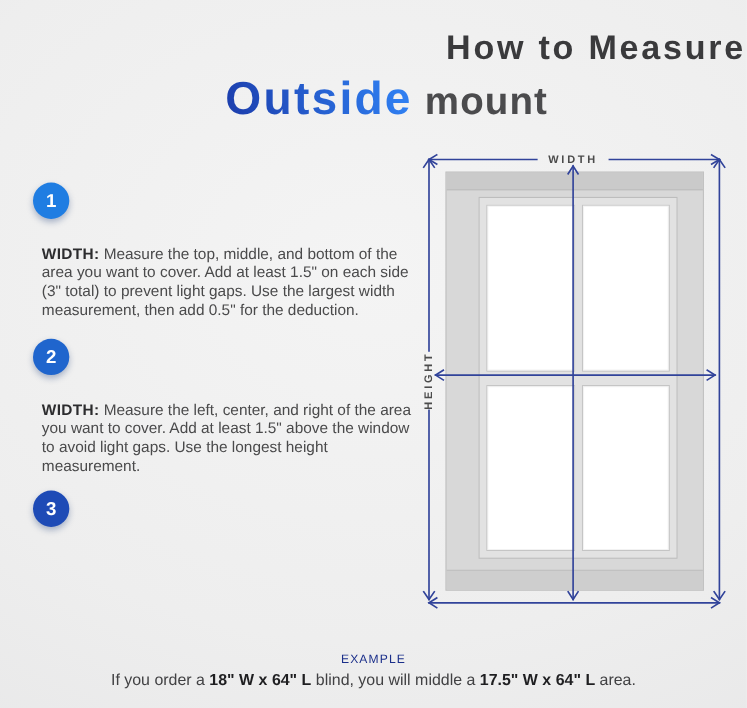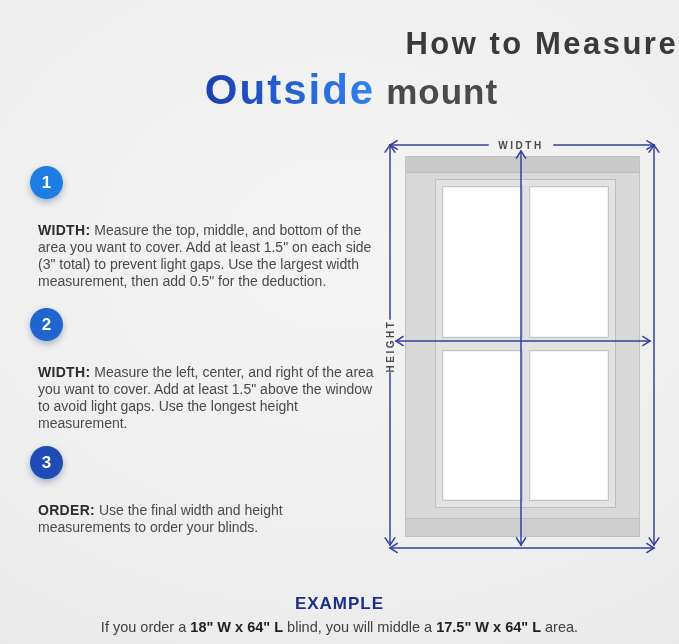--- a/index.html
+++ b/index.html
@@ -50,21 +50,21 @@
     grid-template-columns:1fr 1fr; grid-template-rows:1fr 1fr;
     column-gap:6px; row-gap:12px;
   }
   .pane { background:#ffffff; border:1px solid #c5c5c5; box-shadow:inset 0 0 0 1px #f2f2f2; }
   svg.arrows { position:absolute; left:0; top:0; pointer-events:none; }
   .aline { fill:none; stroke-width:1.5; stroke-linecap:square; stroke-linejoin:miter; }
   .dlabel { font-family:"Liberation Sans", sans-serif; font-size:10px; font-weight:600; letter-spacing:2.5px; fill:#4b4b4b; }
 
   
   .example { position:absolute; top:594px; left:0; width:100%; text-align:center; }
-  .example-heading { font-size:17px; font-weight:700; letter-spacing:1px; }
+  .example-heading { font-size:11px; font-weight:400; letter-spacing:1px; }
   .example-text { margin-top:5px; font-size:14.5px; color:#414143; }
   .example-text b { color:#1f1f21; }
 </style>
 </head>
 <body>
 
 <div class="canvas">
 
   <div class="header">
     <div class="title-line1">How to Measure:</div>
@@ -79,21 +79,20 @@
     <p class="step-text"><strong>WIDTH:</strong> <span>Measure the top, middle, and bottom of the area you want to cover. Add at least 1.5" on each side (3" total) to prevent light gaps. Use the largest width measurement, then add 0.5" for the deduction.</span></p>
   </div>
 
   <div class="step step-2">
     <div class="badge" style="background-color: rgb(31, 101, 205);">2</div>
     <p class="step-text"><strong>WIDTH:</strong> <span>Measure the left, center, and right of the area you want to cover. Add at least 1.5" above the window to avoid light gaps. Use the longest height measurement.</span></p>
   </div>
 
   <div class="step step-3">
     <div class="badge" style="background-color: rgb(30, 75, 182);">3</div>
-    <p class="step-text"><strong>ORDER:</strong> <span>Use the final width and height measurements to order your blinds.</span></p>
   </div>
 
   <div class="diagram">
     <div class="window">
       <div class="window-topbar"></div>
       <div class="window-bottombar"></div>
       <div class="sash">
         <div class="pane"></div>
         <div class="pane"></div>
         <div class="pane"></div>

